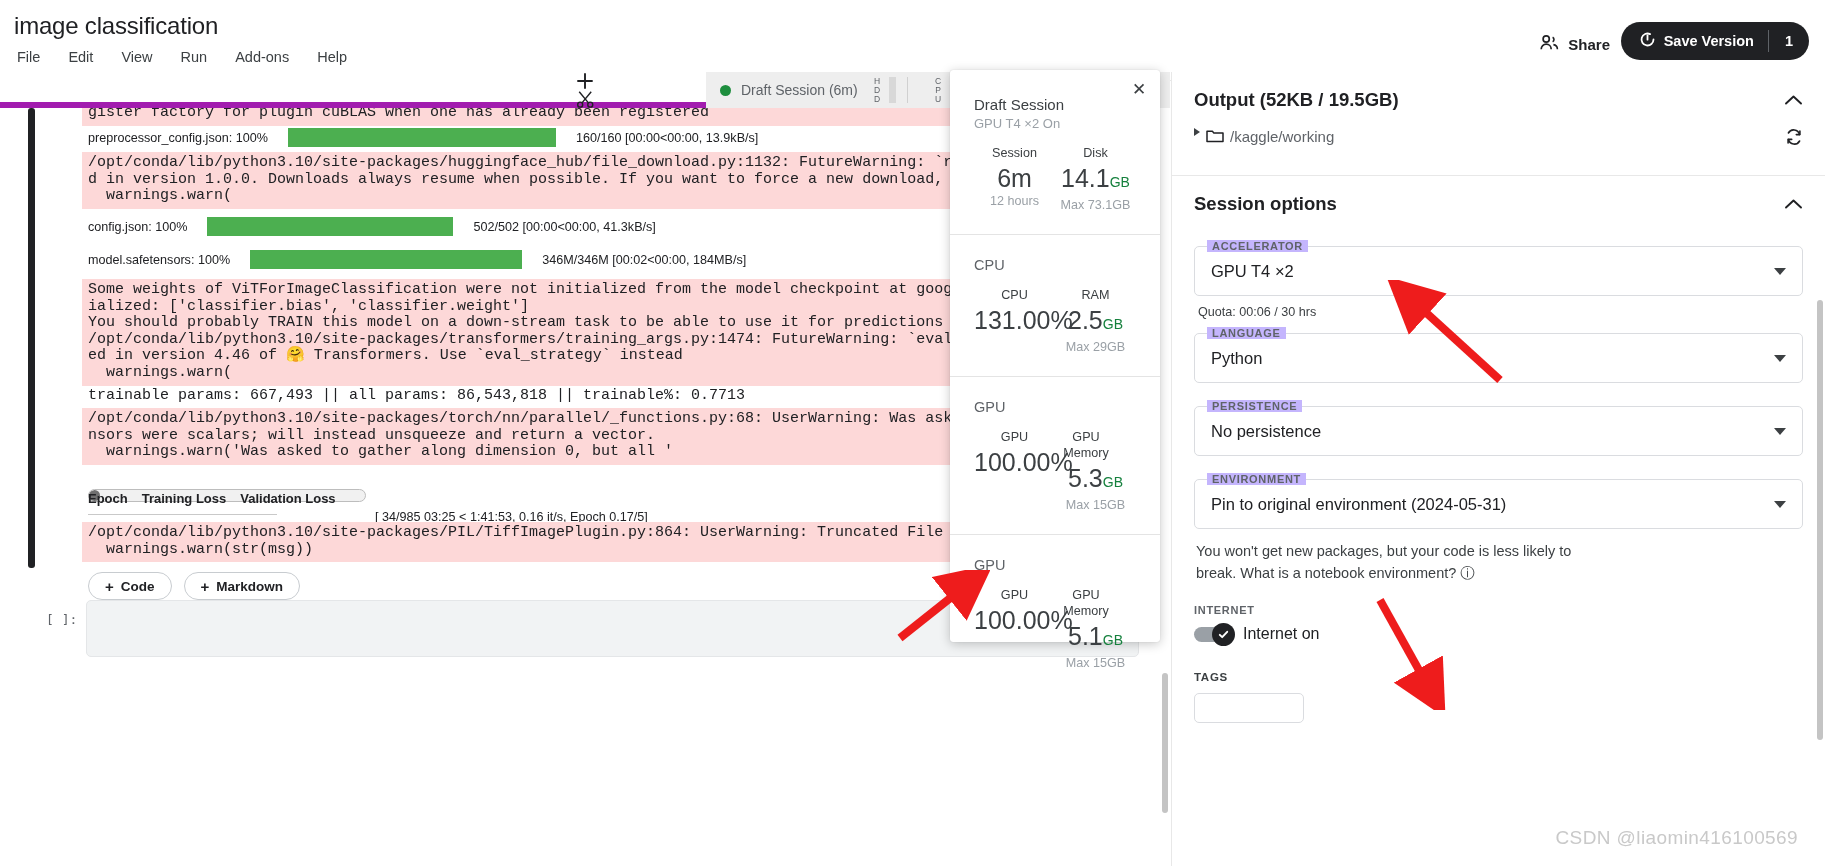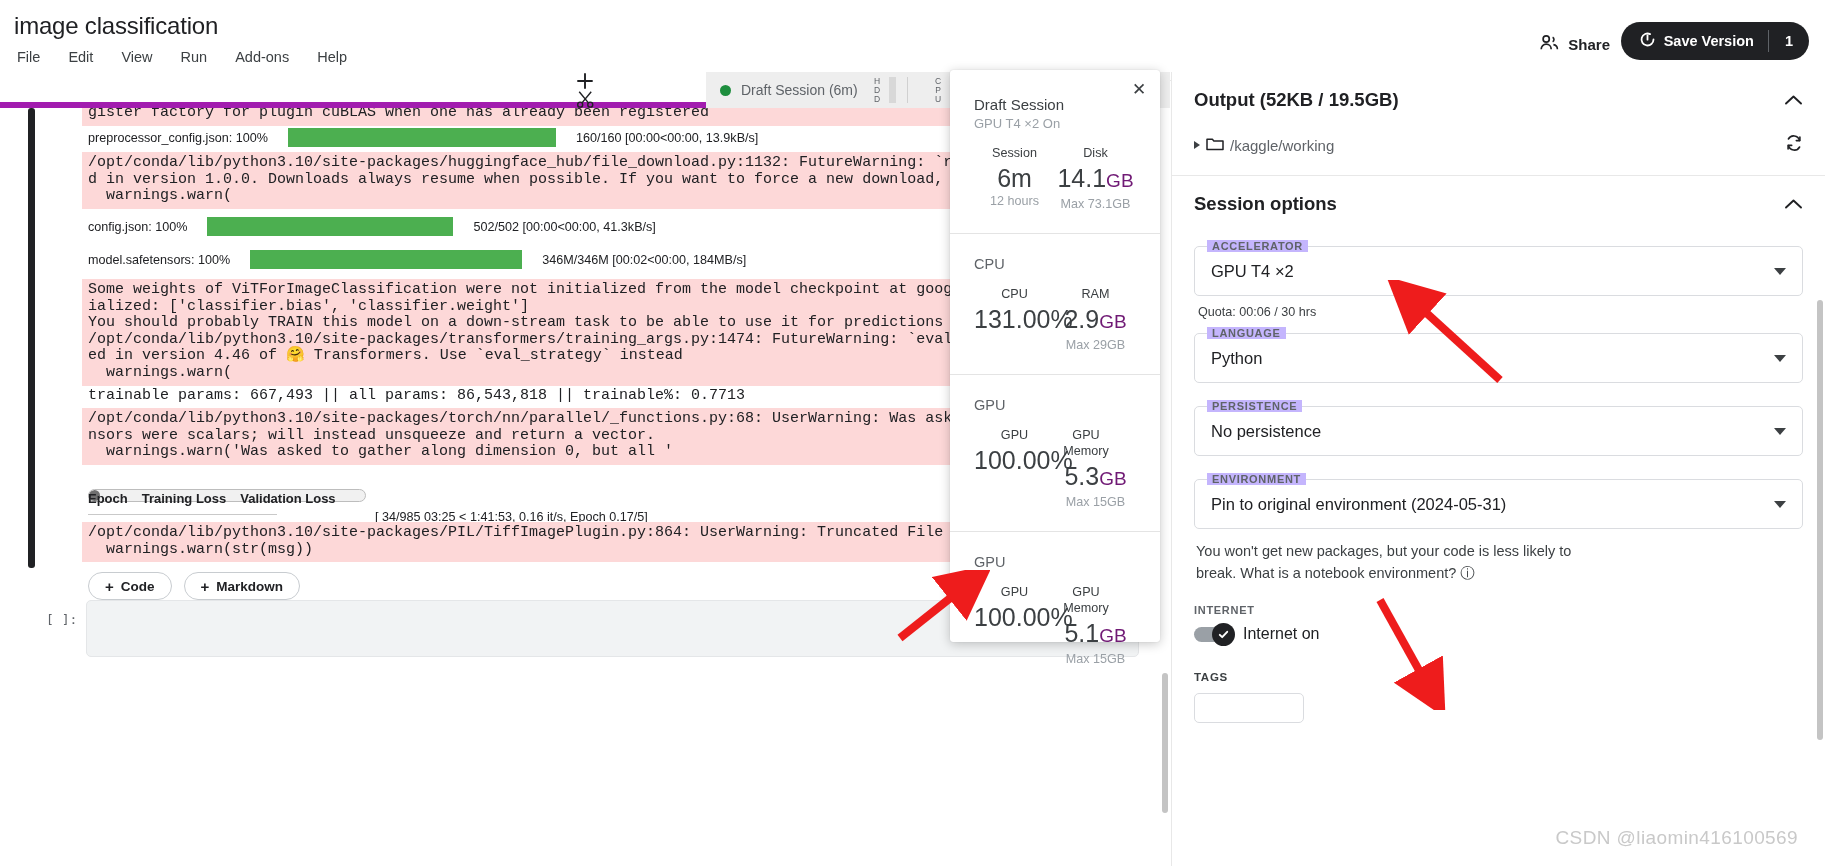--- a/index.html
+++ b/index.html
@@ -169,37 +169,37 @@
   }
   .pop-sec { padding: 0 24px; }
   .pop-divider { height: 1px; background: #e4e4e4; margin: 0; }
   .pop-title { font-size: 15px; color: #3c4043; padding-top: 26px; }
   .pop-sub { font-size: 13px; color: #9aa0a6; margin-top: 3px; }
   .pop-sechdr { font-size: 14.5px; color: #5f6368; padding-top: 22px; }
   .pop-grid { display: flex; margin-top: 14px; }
   .pop-col { width: 50%; text-align: center; }
   .pop-k { font-size: 12.6px; color: #3c4043; font-weight: 400; line-height: 16px; }
   .pop-v { font-size: 25px; color: #3c4043; line-height: 30px; margin-top: 2px; font-weight:400; }
-  .pop-v .unit { font-size: 19px; color: #701a75; }
+  .pop-v .unit { font-size: 14px; color: #15803d; }
   .pop-max { font-size: 12.6px; color: #9aa0a6; margin-top: 1px; }
 
   
   .sidebar {
     position: absolute; left: 1171px; top: 72px; width: 654px; height: 794px;
     background: #fff; border-left: 1px solid #e8e8e8; overflow: hidden;
   }
   .sb-sechdr {
     display: flex; align-items: center; justify-content: space-between;
     padding: 0 22px; height: 56px;
   }
   .sb-sechdr .t { font-size: 18.5px; font-weight: 700; color: #202124; }
   .chev { font-size: 15px; color: #3c4043; cursor: pointer; }
   .sb-divider { height: 1px; background: #e8e8e8; margin: 0 0px; }
   .folder-row {
-    display: flex; align-items: center; padding: 0 22px; height: 34px; gap: 6px;
+    display: flex; align-items: flex-start; padding: 0 22px; height: 34px; gap: 6px;
   }
   .tri {
     width: 0; height: 0; border-top: 4.5px solid transparent;
     border-bottom: 4.5px solid transparent; border-left: 6px solid #3c4043;
     cursor: pointer;
   }
   .folder-name { font-size: 15px; color: #5f6368; }
   .refresh { margin-left: auto; font-size: 16px; color: #202124; cursor: pointer; }
 
   .field {
@@ -498,21 +498,21 @@
 
     <div class="pop-sec">
       <div class="pop-sechdr">CPU</div>
       <div class="pop-grid">
         <div class="pop-col">
           <div class="pop-k">CPU</div>
           <div class="pop-v">131.00%</div>
         </div>
         <div class="pop-col">
           <div class="pop-k">RAM</div>
-          <div class="pop-v"><span>2.9</span><span class="unit">GB</span></div>
+          <div class="pop-v"><span>2.5</span><span class="unit">GB</span></div>
           <div class="pop-max">Max 29GB</div>
         </div>
       </div>
       <div style="height:22px"></div>
     </div>
     <div class="pop-divider"></div>
 
     <div class="pop-sec">
       <div class="pop-sechdr">GPU</div>
       <div class="pop-grid">

